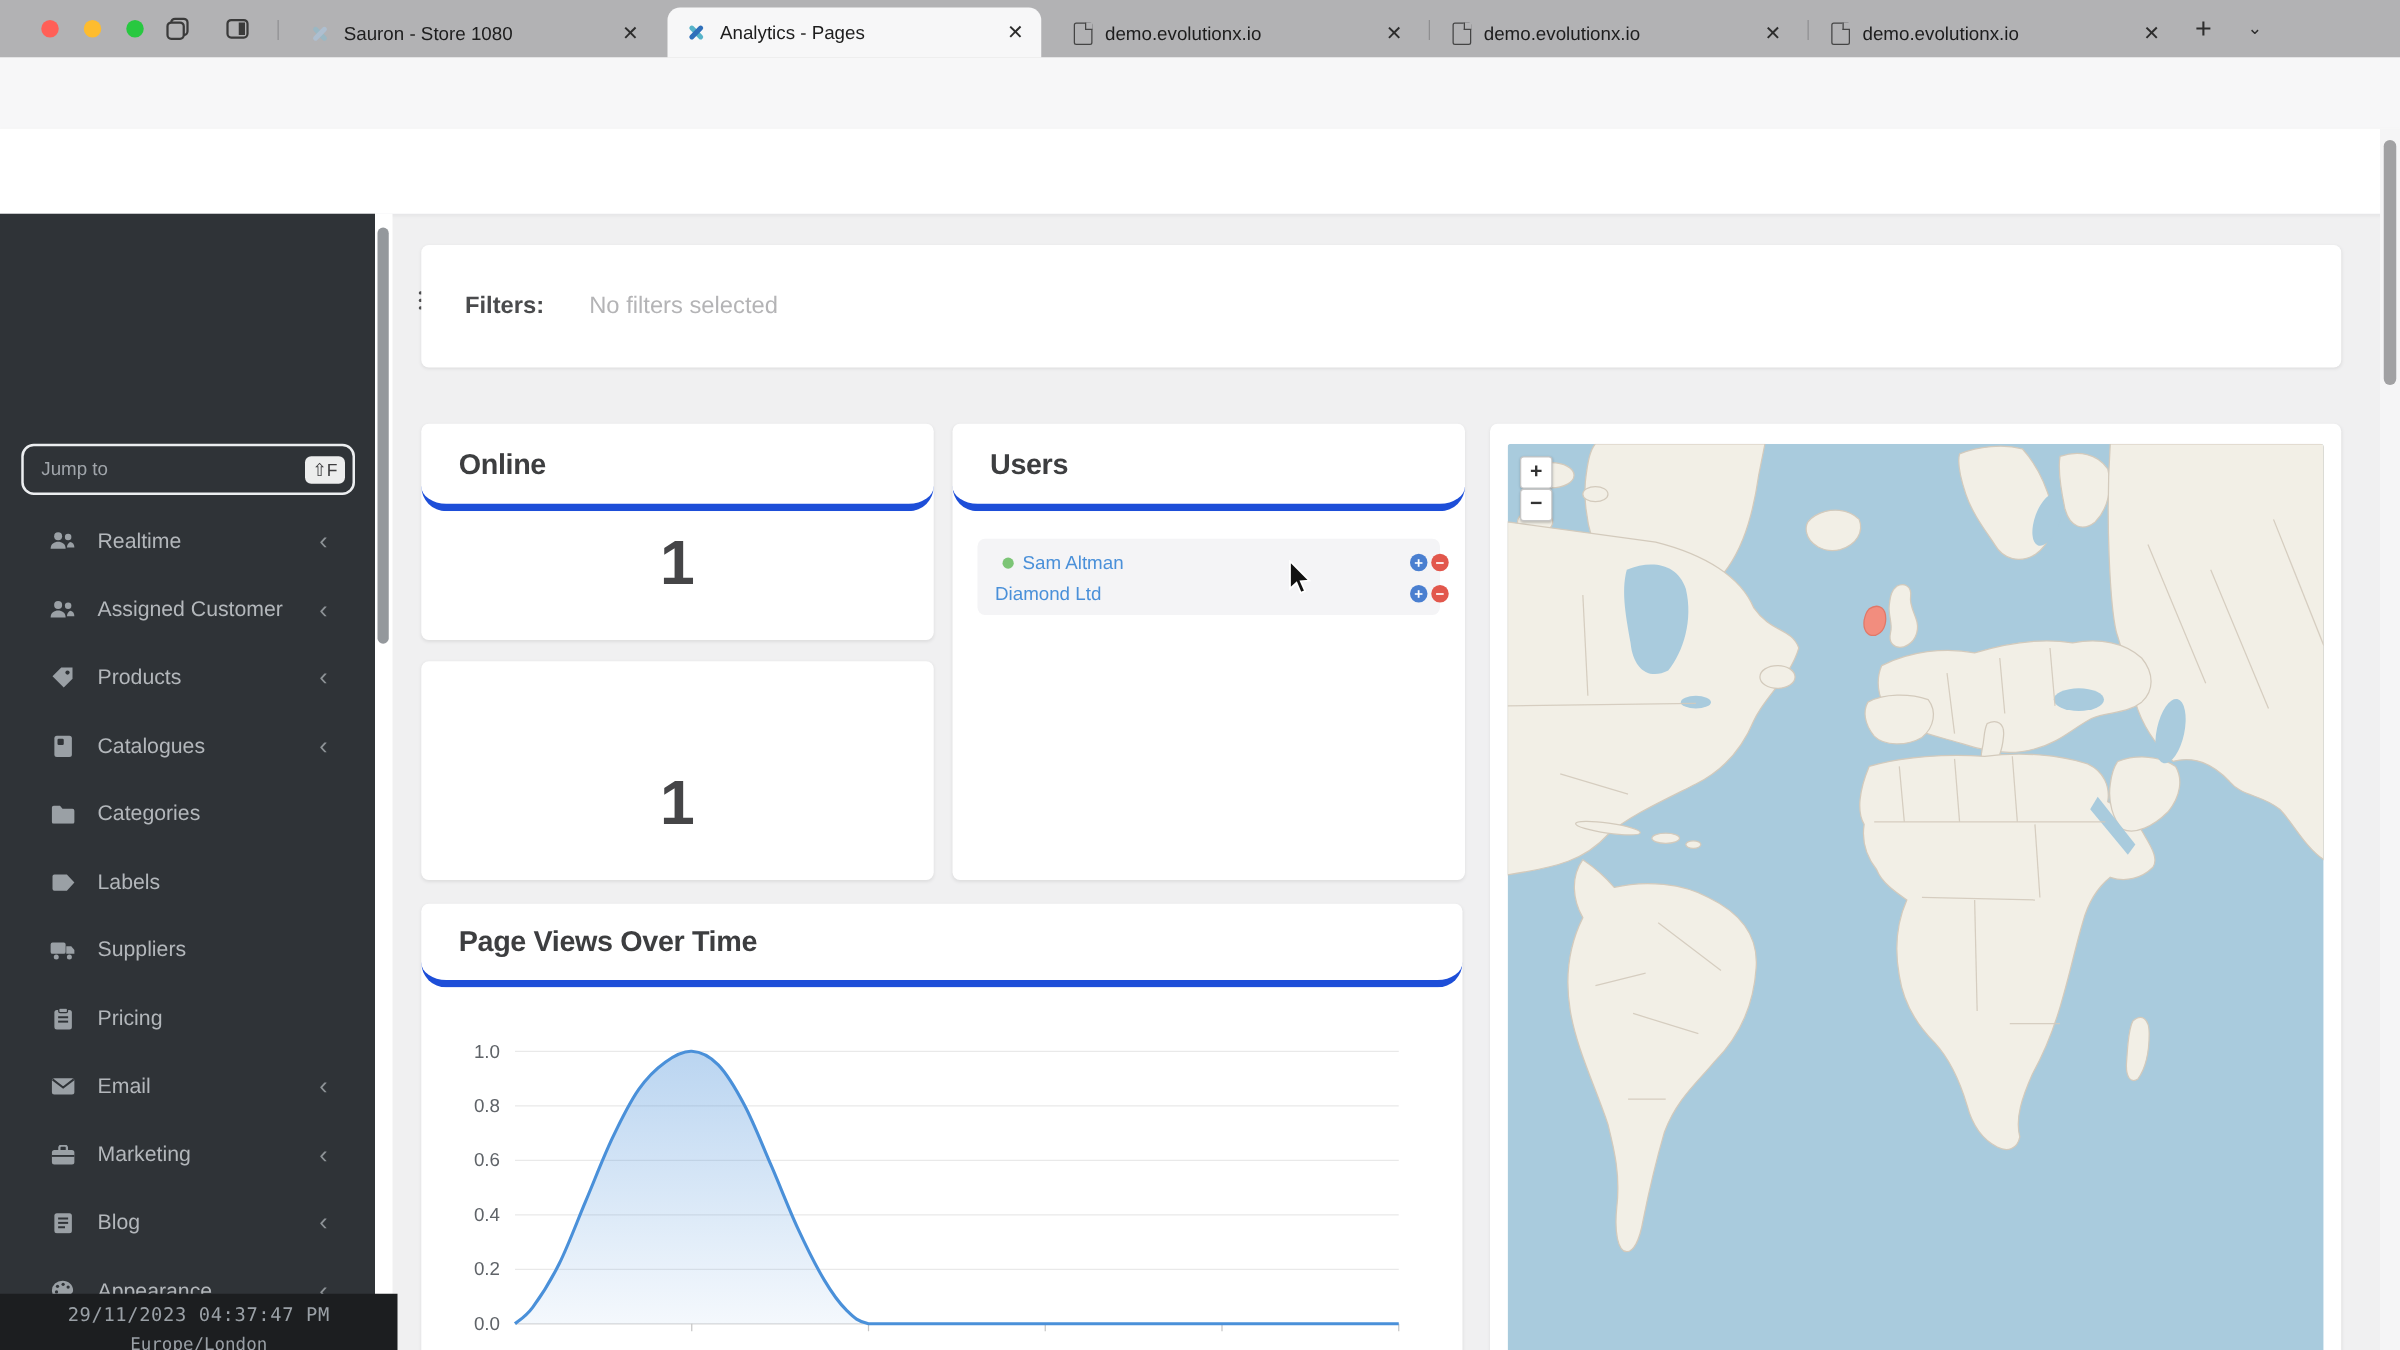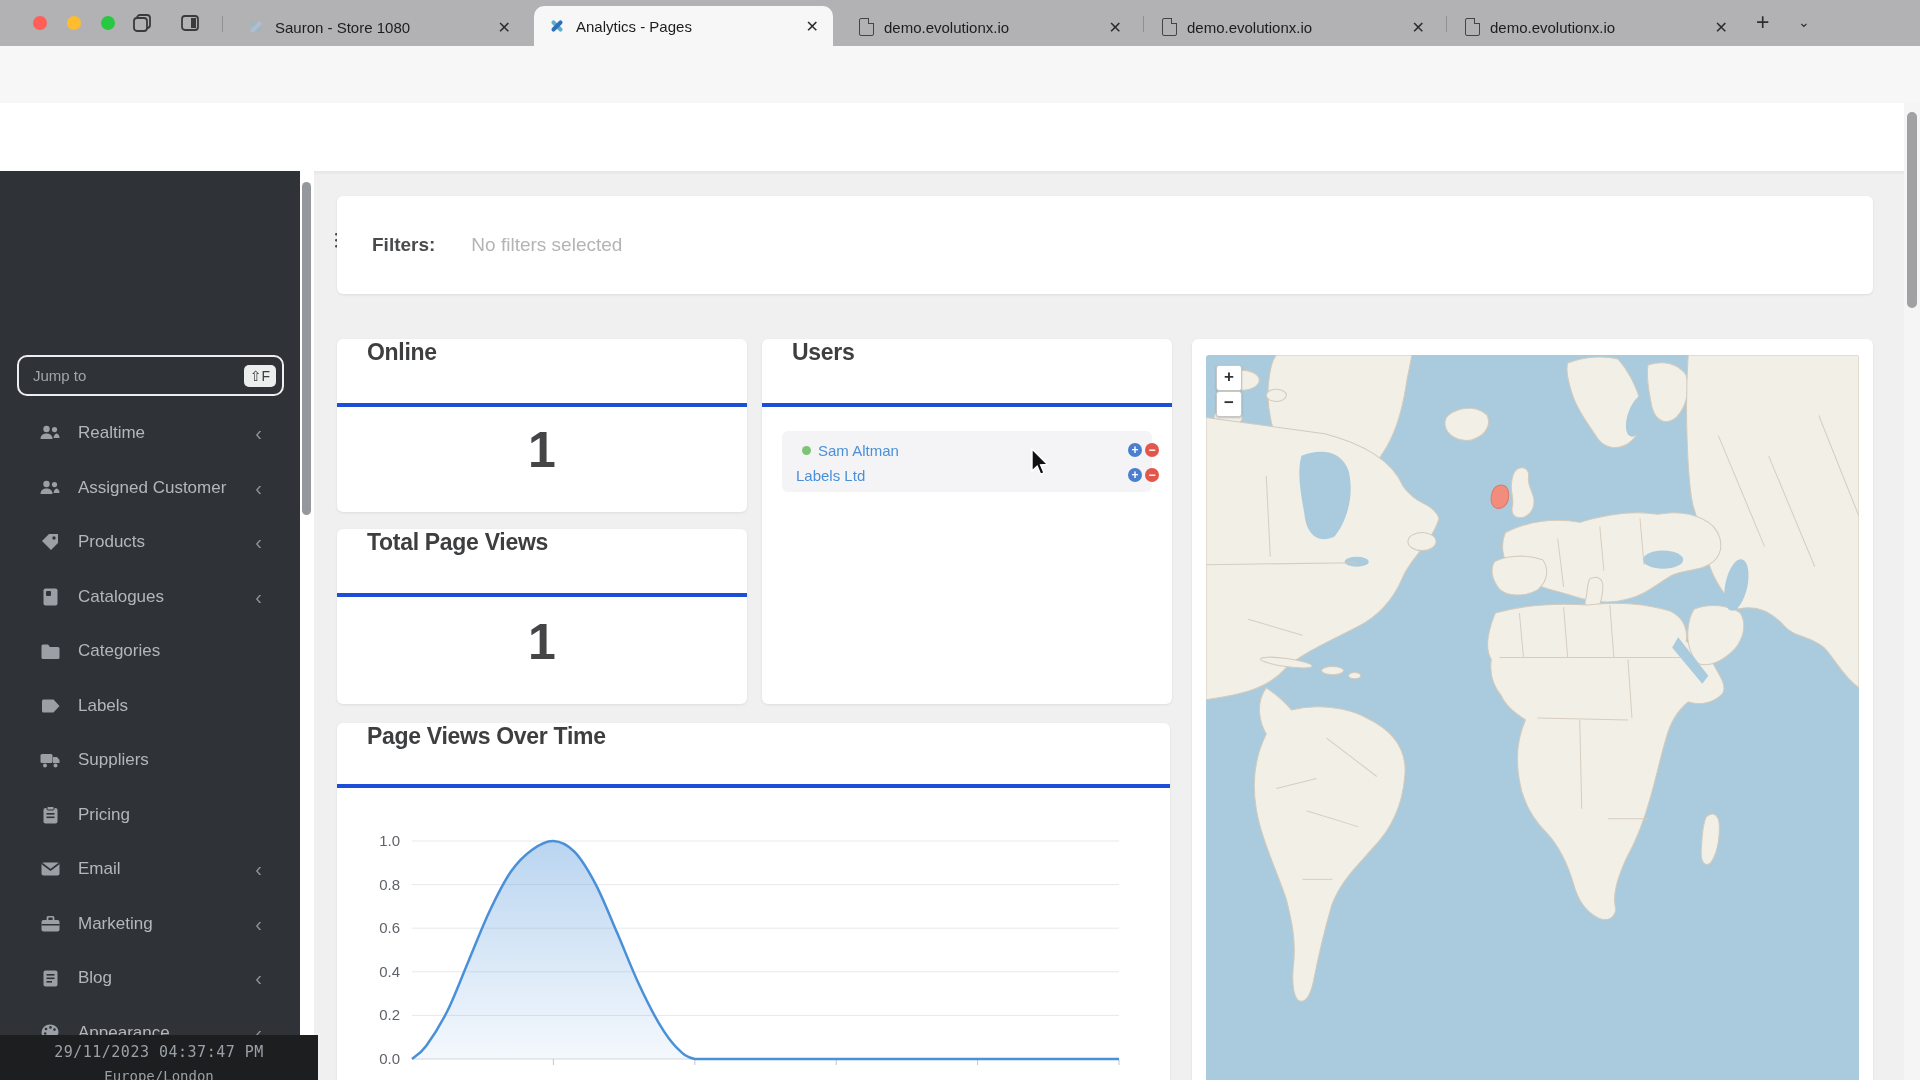--- a/index.html
+++ b/index.html
@@ -54,21 +54,21 @@
   .nitem{height:54.5px;display:flex;align-items:center;color:#b3b7bb;}
   .nicon{width:26px;margin-left:37px;display:flex;justify-content:center;color:#9aa0a5;flex:none;}
   .nlabel{margin-left:15px;font-size:17px;white-space:nowrap;}
   .nchev{margin-left:auto;margin-right:38px;color:#8d9296;font-size:20px;line-height:1;}
   .clock{left:0;top:1035px;width:318px;height:60px;background:#1c1e20;color:#9aa0a6;
          font-family:"DejaVu Sans Mono",monospace;text-align:center;}
   .clock .l1{position:absolute;left:0;top:8px;width:100%;font-size:15px;letter-spacing:.5px;}
   .clock .l2{position:absolute;left:0;top:33px;width:100%;font-size:14px;}
   
   .card{background:#fff;border-radius:6px;box-shadow:0 1px 3px rgba(0,0,0,.08);}
-  .chead{height:64px;border-bottom:4px solid #1d4ed8;display:flex;align-items:flex-start;}
+  .chead{height:64px;border-bottom:6px solid #1d4ed8;display:flex;align-items:center;border-radius:20px;}
   .chead span{margin-left:30px;font-size:23px;font-weight:700;color:#3d3e40;letter-spacing:-.3px;}
   .bigval{position:absolute;left:0;width:100%;text-align:center;font-size:50px;font-weight:700;color:#454547;}
   .filters-inner{height:98px;display:flex;align-items:center;}
   .flabel{margin-left:35px;font-size:19px;font-weight:700;color:#4a4b4d;}
   .fvalue{margin-left:36px;font-size:19px;color:#b4b4b6;}
   .urow{position:absolute;left:20px;top:92px;width:370px;height:61px;background:#f4f4f6;border-radius:6px;}
   .uline{position:absolute;height:22px;display:flex;align-items:center;}
   .ulink{font-size:15px;color:#4a90d9;}
   .udot{width:9px;height:9px;border-radius:50%;background:#7cc576;margin-right:7px;}
   .circbtn{position:absolute;width:14px;height:14px;border-radius:50%;color:#fff;font-size:12px;line-height:14px;text-align:center;font-weight:700;}
@@ -424,31 +424,28 @@
       <span>Users</span>
     </div>
   <div class="urow">
     <div class="uline" style="left:20px;top:8px">
       <span class="udot"></span>
       <span class="ulink">Sam Altman</span>
     </div>
     <span class="circbtn plus" style="left:346px;top:12px">+</span>
     <span class="circbtn minus" style="left:363px;top:12px">−</span>
     <div class="uline" style="left:14px;top:33px">
-      <span class="ulink">Labels Ltd</span>
+      <span class="ulink">Diamond Ltd</span>
     </div>
     <span class="circbtn plus" style="left:346px;top:37px">+</span>
     <span class="circbtn minus" style="left:363px;top:37px">−</span>
   </div>
 </div>
 
 <div class="abs card" style="left:337px;top:529px;width:410px;height:175px">
-  <div class="chead">
-      <span>Total Page Views</span>
-    </div>
   <div class="bigval" style="top:84px">1</div>
 </div>
 
 <div class="abs card" style="left:337px;top:723px;width:833px;height:390px">
   <div class="chead" style="height:61px">
       <span>Page Views Over Time</span>
     </div>
   <svg id="chart-svg" class="abs" style="left:0;top:95px" width="833" height="300" viewBox="0 0 833 300">
       <defs>
         <linearGradient id="gf" x1="0" y1="0" x2="0" y2="1">

